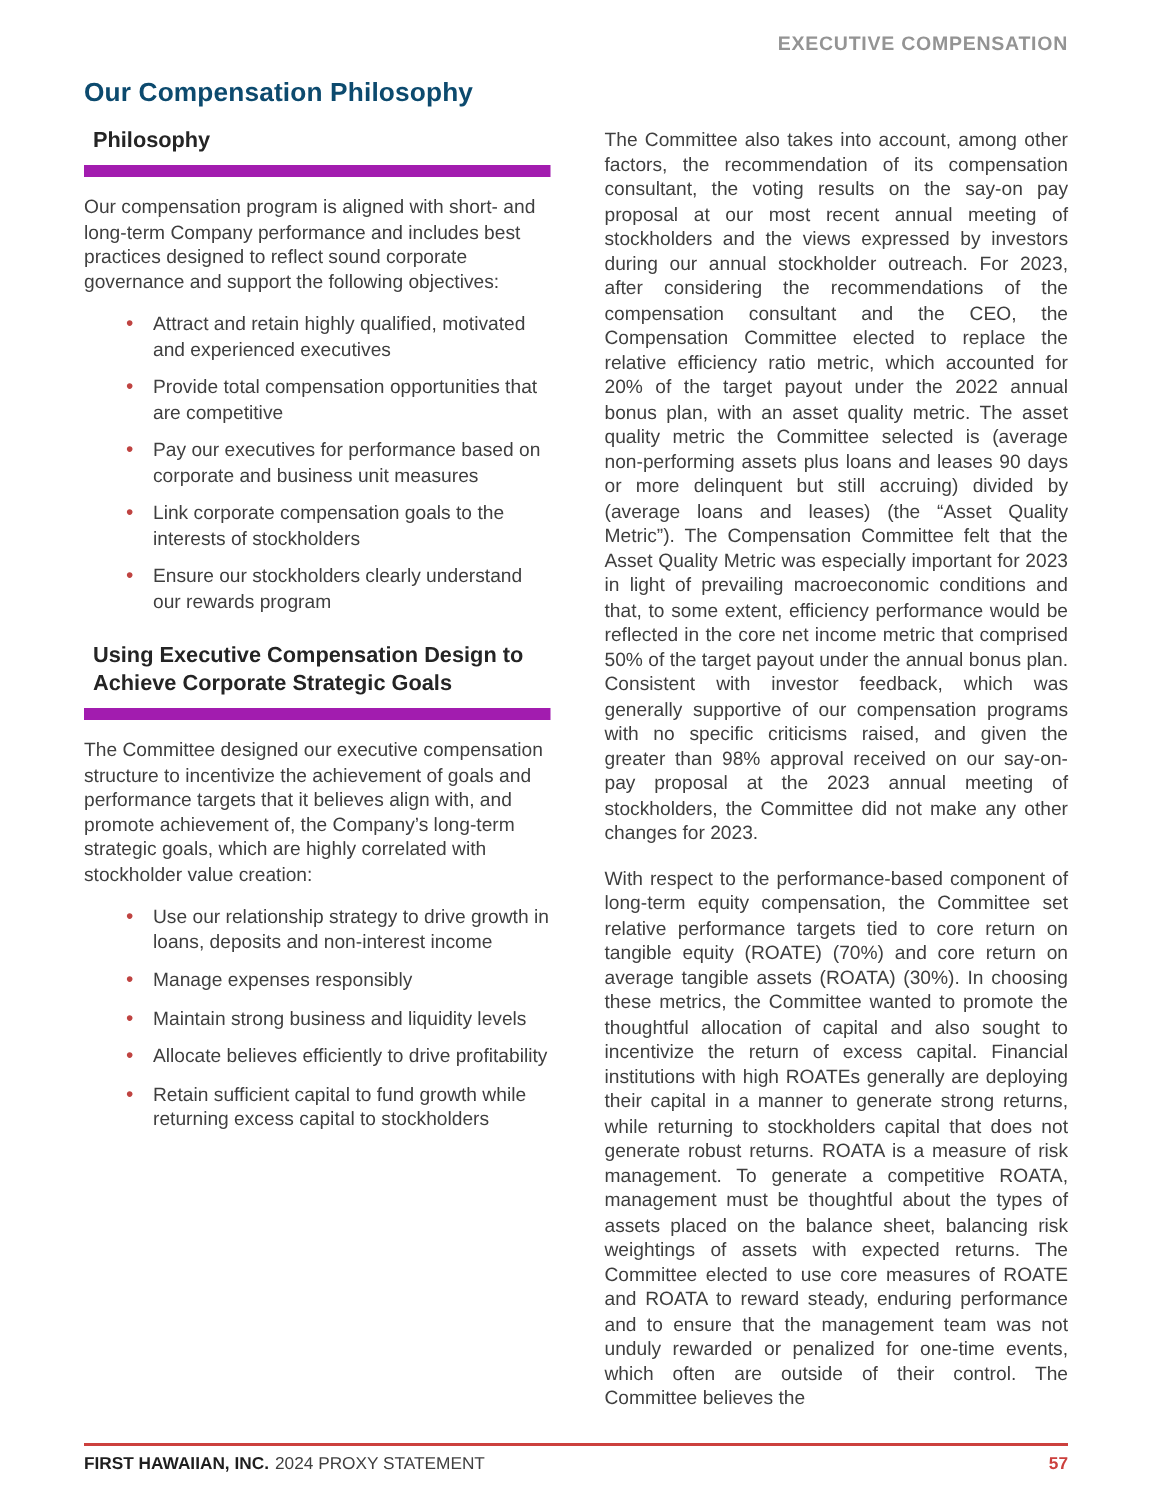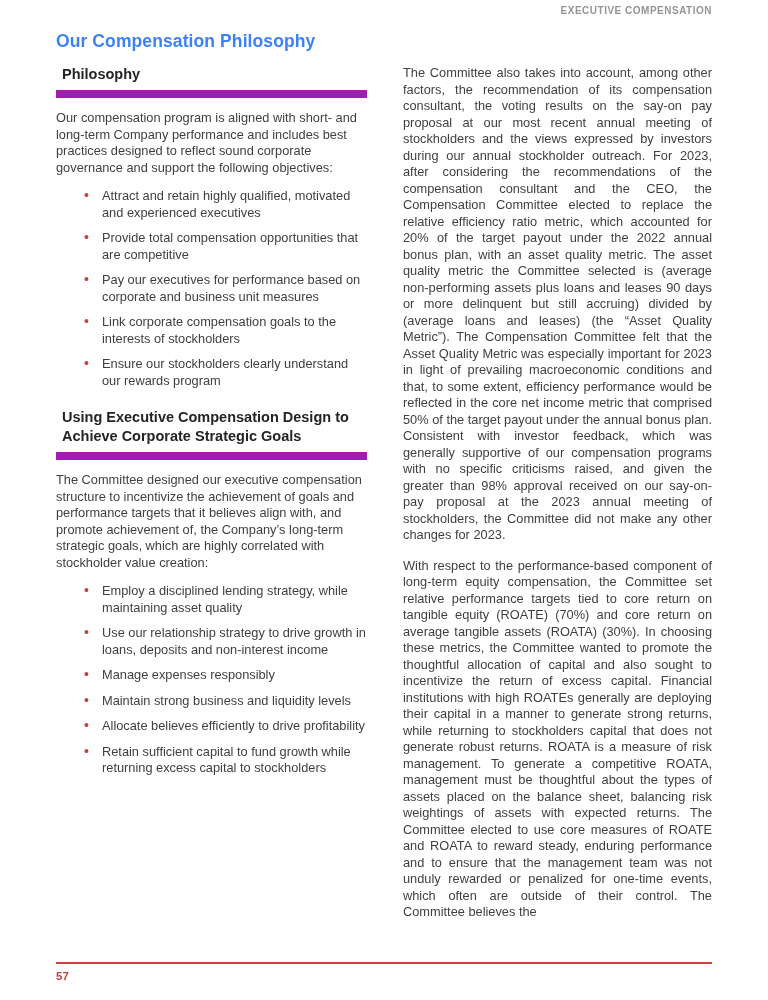--- a/index.html
+++ b/index.html
@@ -11,30 +11,30 @@
     color: #3f3f3f;
     -webkit-font-smoothing: antialiased;
   }
   .page {
     position: relative;
     width: 768px; height: 1000px;
     padding: 0 56px;
     overflow: hidden;
   }
   .top-header {
-    padding-top: 5px;
+    padding-top: 21px;
     text-align: right;
-    font-size: 10px;
+    font-size: 13px;
     font-weight: bold;
     letter-spacing: 0.5px;
     color: #949494;
   }
   .doc-title {
     margin-top: 15px;
-    color: #3b82f6;
+    color: #0c4a6e;
     font-size: 17.5px;
     font-weight: bold;
     letter-spacing: 0.1px;
   }
   .columns {
     display: flex;
     gap: 36px;
     margin-top: 13px;
   }
   .col-left  { width: 311px; flex: 0 0 311px; }
@@ -113,34 +113,36 @@
         <li>Pay our executives for performance based on corporate and business unit measures</li>
         <li>Link corporate compensation goals to the interests of stockholders</li>
         <li>Ensure our stockholders clearly understand our rewards program</li>
       </ul>
 
       <div class="sec-heading second">Using Executive Compensation Design to Achieve Corporate Strategic Goals</div>
 
       <p class="body">The Committee designed our executive compensation structure to incentivize the achievement of goals and performance targets that it believes align with, and promote achievement of, the Company’s long-term strategic goals, which are highly correlated with stockholder value creation:</p>
 
       <ul class="bullets">
-        <li>Employ a disciplined lending strategy, while maintaining asset quality</li>
         <li>Use our relationship strategy to drive growth in loans, deposits and non-interest income</li>
         <li>Manage expenses responsibly</li>
         <li>Maintain strong business and liquidity levels</li>
         <li>Allocate believes efficiently to drive profitability</li>
         <li>Retain sufficient capital to fund growth while returning excess capital to stockholders</li>
       </ul>
 
     </div>
 
     <div class="col-right">
       <p class="body">The Committee also takes into account, among other factors, the recommendation of its compensation consultant, the voting results on the say-on pay proposal at our most recent annual meeting of stockholders and the views expressed by investors during our annual stockholder outreach. For 2023, after considering the recommendations of the compensation consultant and the CEO, the Compensation Committee elected to replace the relative efficiency ratio metric, which accounted for 20% of the target payout under the 2022 annual bonus plan, with an asset quality metric. The asset quality metric the Committee selected is (average non-performing assets plus loans and leases 90 days or more delinquent but still accruing) divided by (average loans and leases) (the “Asset Quality Metric”). The Compensation Committee felt that the Asset Quality Metric was especially important for 2023 in light of prevailing macroeconomic conditions and that, to some extent, efficiency performance would be reflected in the core net income metric that comprised 50% of the target payout under the annual bonus plan. Consistent with investor feedback, which was generally supportive of our compensation programs with no specific criticisms raised, and given the greater than 98% approval received on our say-on-pay proposal at the 2023 annual meeting of stockholders, the Committee did not make any other changes for 2023.</p>
       <p class="body">With respect to the performance-based component of long-term equity compensation, the Committee set relative performance targets tied to core return on tangible equity (ROATE) (70%) and core return on average tangible assets (ROATA) (30%). In choosing these metrics, the Committee wanted to promote the thoughtful allocation of capital and also sought to incentivize the return of excess capital. Financial institutions with high ROATEs generally are deploying their capital in a manner to generate strong returns, while returning to stockholders capital that does not generate robust returns. ROATA is a measure of risk management. To generate a competitive ROATA, management must be thoughtful about the types of assets placed on the balance sheet, balancing risk weightings of assets with expected returns. The Committee elected to use core measures of ROATE and ROATA to reward steady, enduring performance and to ensure that the management team was not unduly rewarded or penalized for one-time events, which often are outside of their control. The Committee believes the</p>
     </div>
 
   </div>
 
   <div class="footer">
+    <div>
+      <span class="brand">FIRST HAWAIIAN, INC.</span><span class="statement">2024 PROXY STATEMENT</span>
+    </div>
     <div class="page-num">57</div>
   </div>
 
 </div>
 
 </body></html>

